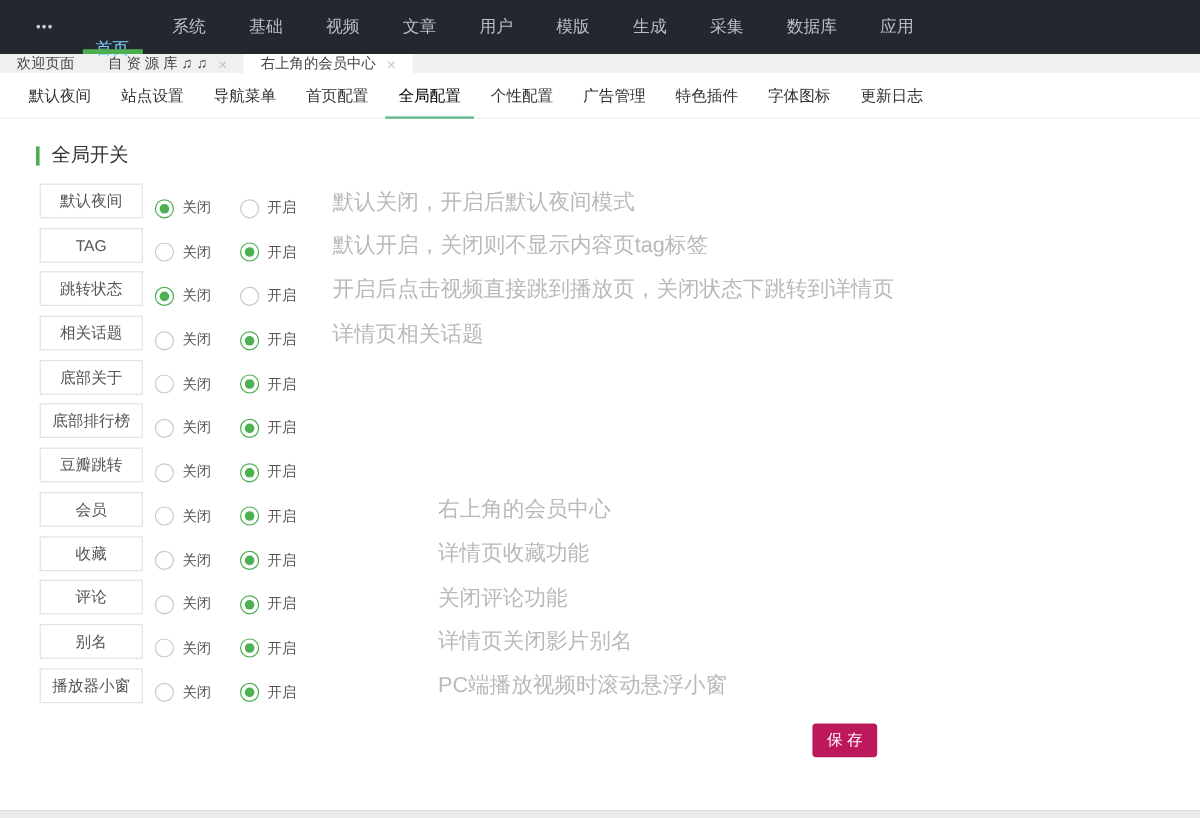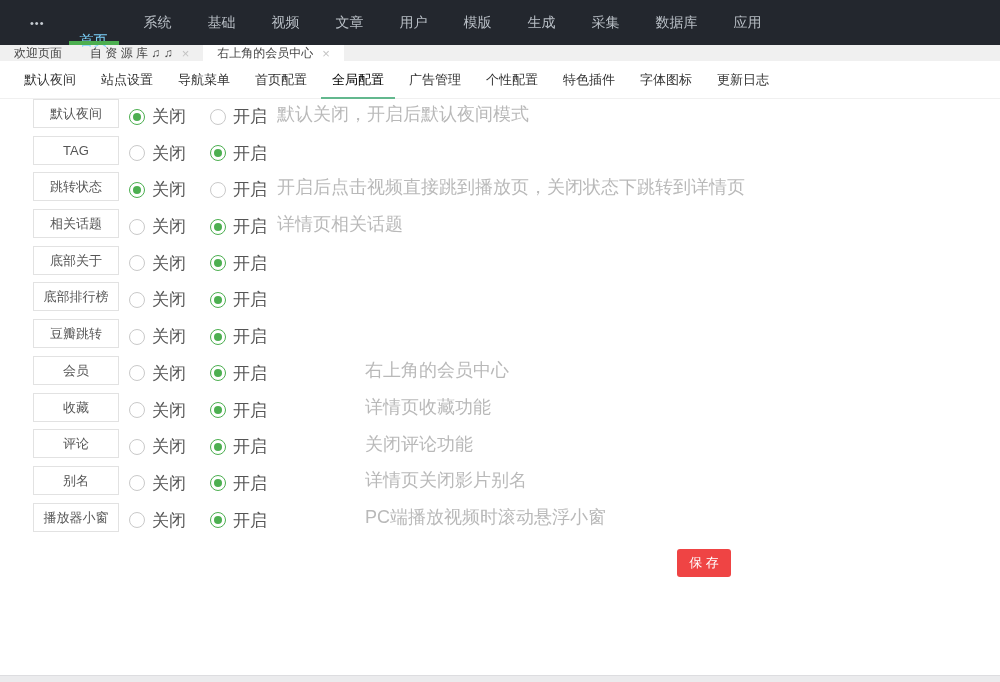--- a/index.html
+++ b/index.html
@@ -78,30 +78,30 @@
   .radio.on  { margin-left:24px; }
   .rb {
     width:16px; height:16px; border-radius:50%; border:1px solid #c9c9c9;
     background:#fff; position:relative; flex:0 0 16px;
   }
   .rb.checked { border-color:#4caf50; }
   .rb.checked::after {
     content:""; position:absolute; left:3px; top:3px; width:8px; height:8px;
     border-radius:50%; background:#4caf50;
   }
-  .radio-text { margin-left:7px; font-size:17px; color:#555; white-space:nowrap; }
+  .radio-text { margin-left:7px; font-size:12px; color:#555; white-space:nowrap; }
   .row-desc {
     position:absolute; left:277px; top:50%; transform:translateY(-50%);
     font-size:18px; color:#b9b9b9; white-space:nowrap;
   }
   .row-desc.col2 { left:365px; }
 
   .save-wrap { margin:17px 0 0 677px; height:28px; }
   .save-btn {
-    width:54px; height:28px; background:#ef4444; color:#fff; border:none;
+    width:54px; height:28px; background:#be185d; color:#fff; border:none;
     border-radius:3px; font-size:13px; cursor:pointer;
     font-family:"Liberation Sans","DejaVu Sans",sans-serif; white-space:nowrap;
   }
 
   .bottom-strip {
     position:absolute; left:0; right:0; bottom:0; height:7px;
     background:#ebebed; border-top:1px solid #dddde0;
   }
 </style>
 </head>
@@ -171,37 +171,41 @@
     <div class="subtab">
       <span class="subtab-label">导航菜单</span>
     </div>
     <div class="subtab">
       <span class="subtab-label">首页配置</span>
     </div>
     <div class="subtab active">
       <span class="subtab-label">全局配置</span>
     </div>
     <div class="subtab">
+      <span class="subtab-label">个性配置</span>
+    </div>
+    <div class="subtab">
       <span class="subtab-label">广告管理</span>
     </div>
     <div class="subtab">
-      <span class="subtab-label">个性配置</span>
-    </div>
-    <div class="subtab">
       <span class="subtab-label">特色插件</span>
     </div>
     <div class="subtab">
       <span class="subtab-label">字体图标</span>
     </div>
     <div class="subtab">
       <span class="subtab-label">更新日志</span>
     </div>
   </div>
 
 <div class="content">
+  <div class="section-title">
+    <span class="section-bar"></span>
+    <span>全局开关</span>
+  </div>
   <div class="rows">
       <div class="row">
     <div class="row-label">默认夜间</div>
     <label class="radio off">
       <span class="rb checked"></span>
       <span class="radio-text">关闭</span>
     </label>
     <label class="radio on">
       <span class="rb"></span>
       <span class="radio-text">开启</span>
@@ -211,20 +215,21 @@
       <div class="row">
     <div class="row-label">TAG</div>
     <label class="radio off">
       <span class="rb"></span>
       <span class="radio-text">关闭</span>
     </label>
     <label class="radio on">
       <span class="rb checked"></span>
       <span class="radio-text">开启</span>
     </label>
+    <div class="row-desc">默认开启，关闭则不显示内容页tag标签</div>
   </div>
       <div class="row">
     <div class="row-label">跳转状态</div>
     <label class="radio off">
       <span class="rb checked"></span>
       <span class="radio-text">关闭</span>
     </label>
     <label class="radio on">
       <span class="rb"></span>
       <span class="radio-text">开启</span>

